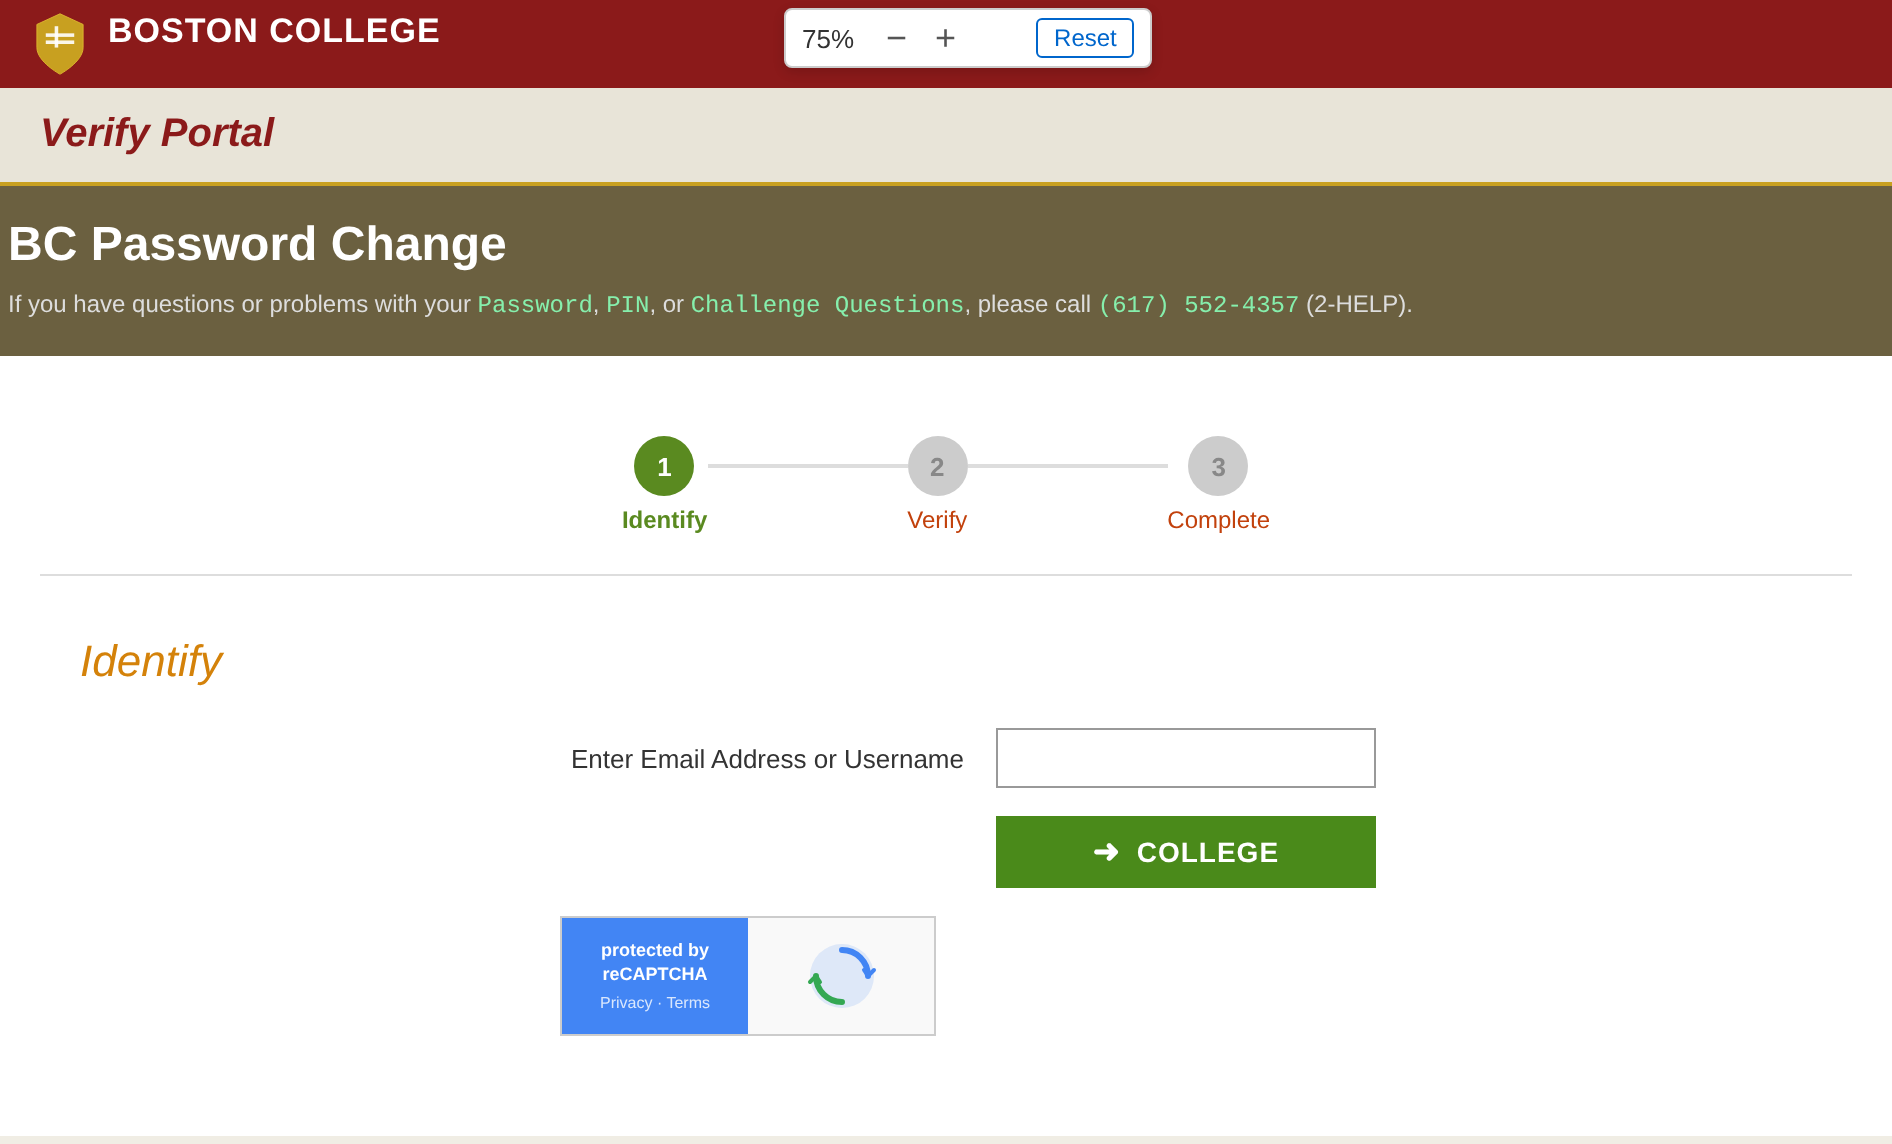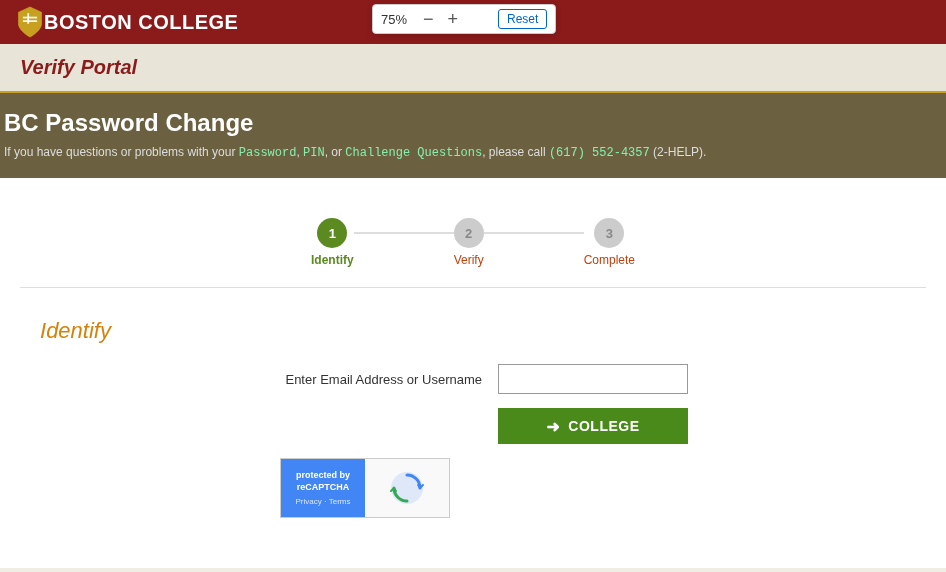--- a/index.html
+++ b/index.html
@@ -9,36 +9,36 @@
     .header {
       background: #8b1a1a;
       height: 44px;
       display: flex;
       align-items: center;
       padding: 0 16px;
       position: relative;
     }
     .header-logo {
       display: flex;
-      align-items: center;
-      color: white;
-      font-size: 20px;
+      gap: 10px;
+      color: white;
+      font-size: 17px;
       font-weight: bold;
       letter-spacing: 0.5px;
     }
     .bc-shield {
       width: 28px;
       height: 32px;
     }
 
     
     .zoom-bar {
       position: absolute;
       top: 4px;
-      left: 372px;
+      left: 392px;
       background: white;
       border: 1px solid #ccc;
       border-radius: 4px;
       display: flex;
       align-items: center;
       padding: 4px 8px;
       gap: 10px;
       font-size: 13px;
       box-shadow: 0 2px 6px rgba(0,0,0,0.15);
       z-index: 100;
@@ -209,21 +209,21 @@
     .continue-arrow { font-size: 16px; }
 
     
     .recaptcha-row {
       display: flex;
       align-items: center;
       margin-top: 6px;
       margin-left: 240px;
     }
     .recaptcha-badge {
-      width: 170px;
+      width: 188px;
       height: 60px;
       border: 1px solid #ccc;
       display: flex;
       align-items: stretch;
       background: white;
     }
     .recaptcha-left {
       background: #4285f4;
       width: 50%;
       display: flex;

